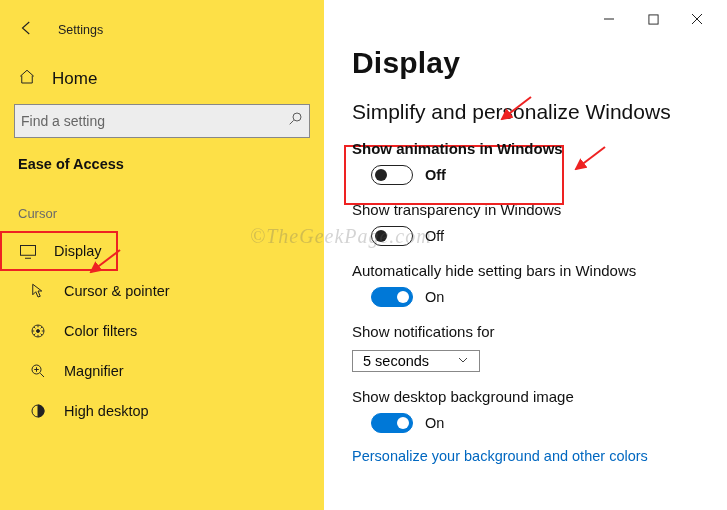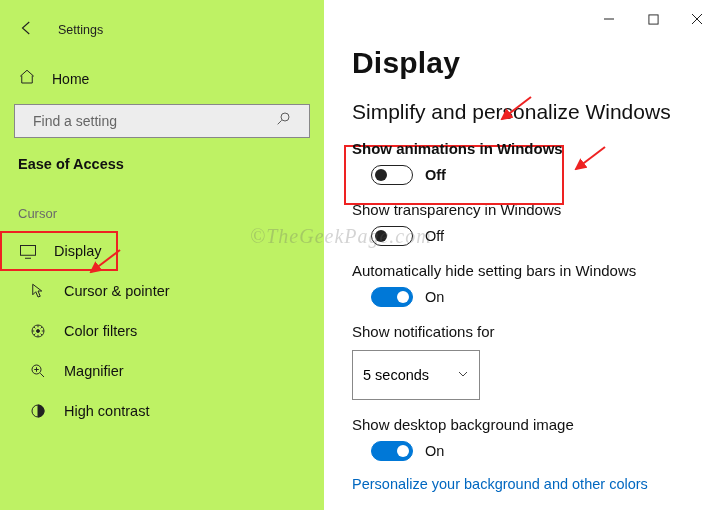--- a/index.html
+++ b/index.html
@@ -1,30 +1,30 @@
 <!DOCTYPE html>
 <html><head>
 <meta charset="utf-8">
 <style>
   * { box-sizing: border-box; margin: 0; padding: 0; font-family: "Segoe UI", Arial, sans-serif; }
   body { width: 727px; height: 510px; overflow: hidden; background: #fff; position: relative; }
 
   .window { display: flex; width: 100%; height: 100%; }
 
   
-  .sidebar { width: 324px; background: #bef264; height: 100%; padding-top: 10px; }
+  .sidebar { width: 324px; background: #fde047; height: 100%; padding-top: 10px; }
   .top-row { display: flex; align-items: center; height: 40px; padding-left: 18px; }
   .back-arrow { cursor: pointer; }
   .app-title { font-size: 12.5px; margin-left: 22px; color: #222; }
 
   .home-row { display: flex; align-items: center; height: 38px; padding-left: 18px; margin-top: 10px; cursor: pointer; }
   .home-row .icon { margin-right: 16px; }
-  .home-row span.label { font-size: 14px; color: #111; }
-
-  .search-box { margin: 6px 14px 0 14px; height: 34px; border: 1px solid #888; display: flex; align-items: center; padding: 0 18px; background: #ededed; }
+  .home-row span.label { font-size: 17px; color: #111; }
+
+  .search-box { margin: 6px 14px 0 14px; height: 34px; border: 1px solid #888; display: flex; align-items: center; padding: 0 6px; background: #ededed; }
   .search-box input { flex: 1; border: none; outline: none; background: transparent; font-size: 14px; color: #555; }
   .search-box input::placeholder { color: #666; }
   .search-icon { color: #444; }
 
   .category-title { font-size: 14.5px; font-weight: 600; padding: 18px 0 0 18px; color: #111; }
 
   .group-title { font-size: 13px; color: #6a6a6a; padding: 34px 0 10px 18px; }
 
   .nav-item { display: flex; align-items: center; height: 40px; padding-left: 28px; cursor: pointer; font-size: 14.5px; color: #111; }
   .nav-item .icon { width: 20px; margin-right: 16px; display: flex; align-items: center; justify-content: center; }
@@ -43,21 +43,21 @@
   .setting { margin-top: 16px; }
   .setting-label { font-size: 15px; color: #111; }
   .toggle-row { display: flex; align-items: center; margin-top: 8px; padding-left: 19px; }
   .toggle { width: 42px; height: 20px; border-radius: 10px; position: relative; cursor: pointer; }
   .toggle.off { background: #fff; border: 1px solid #222; }
   .toggle.off .knob { position: absolute; left: 3px; top: 3px; width: 12px; height: 12px; border-radius: 50%; background: #222; }
   .toggle.on { background: #0078d7; border: 1px solid #0078d7; }
   .toggle.on .knob { position: absolute; right: 3px; top: 3px; width: 12px; height: 12px; border-radius: 50%; background: #fff; }
   .toggle-text { margin-left: 12px; font-size: 14.5px; color: #111; }
 
-  .combo { margin-top: 10px; border: 1px solid #888; height: 50px; width: 128px; display: flex; align-items: center; padding: 0 10px; font-size: 14.5px; cursor: pointer; }
+  .combo { margin-top: 10px; border: 1px solid #888; height: 22px; width: 128px; display: flex; align-items: center; padding: 0 10px; font-size: 14.5px; cursor: pointer; }
   .combo .chev { margin-left: auto; }
 
   .link { color: #0067c0; font-size: 14.5px; cursor: pointer; }
 
   .red-box-anim { border: 2px solid #e22; position: absolute; }
 
   
   .arrow-annot { position: absolute; pointer-events: none; }
 
   
@@ -143,21 +143,21 @@
       <span>Magnifier</span>
     </div>
 
     <div class="nav-item">
       <span class="icon">
         <svg width="18" height="18" viewBox="0 0 24 24" fill="none" stroke="#222" stroke-width="1.3">
             <circle cx="12" cy="12" r="8"></circle>
             <path d="M12 4 A8 8 0 0 1 12 20 Z" fill="#222"></path>
           </svg>
       </span>
-      <span>High contrast</span>
+      <span>High desktop</span>
     </div>
   </div>
 
   <div class="content">
 
     <div class="titlebar-buttons">
       <div class="tb-btn">
         <svg width="12" height="12" viewBox="0 0 12 12" stroke="#222" stroke-width="1">
             <path d="M1 6 H11"></path>
           </svg>

